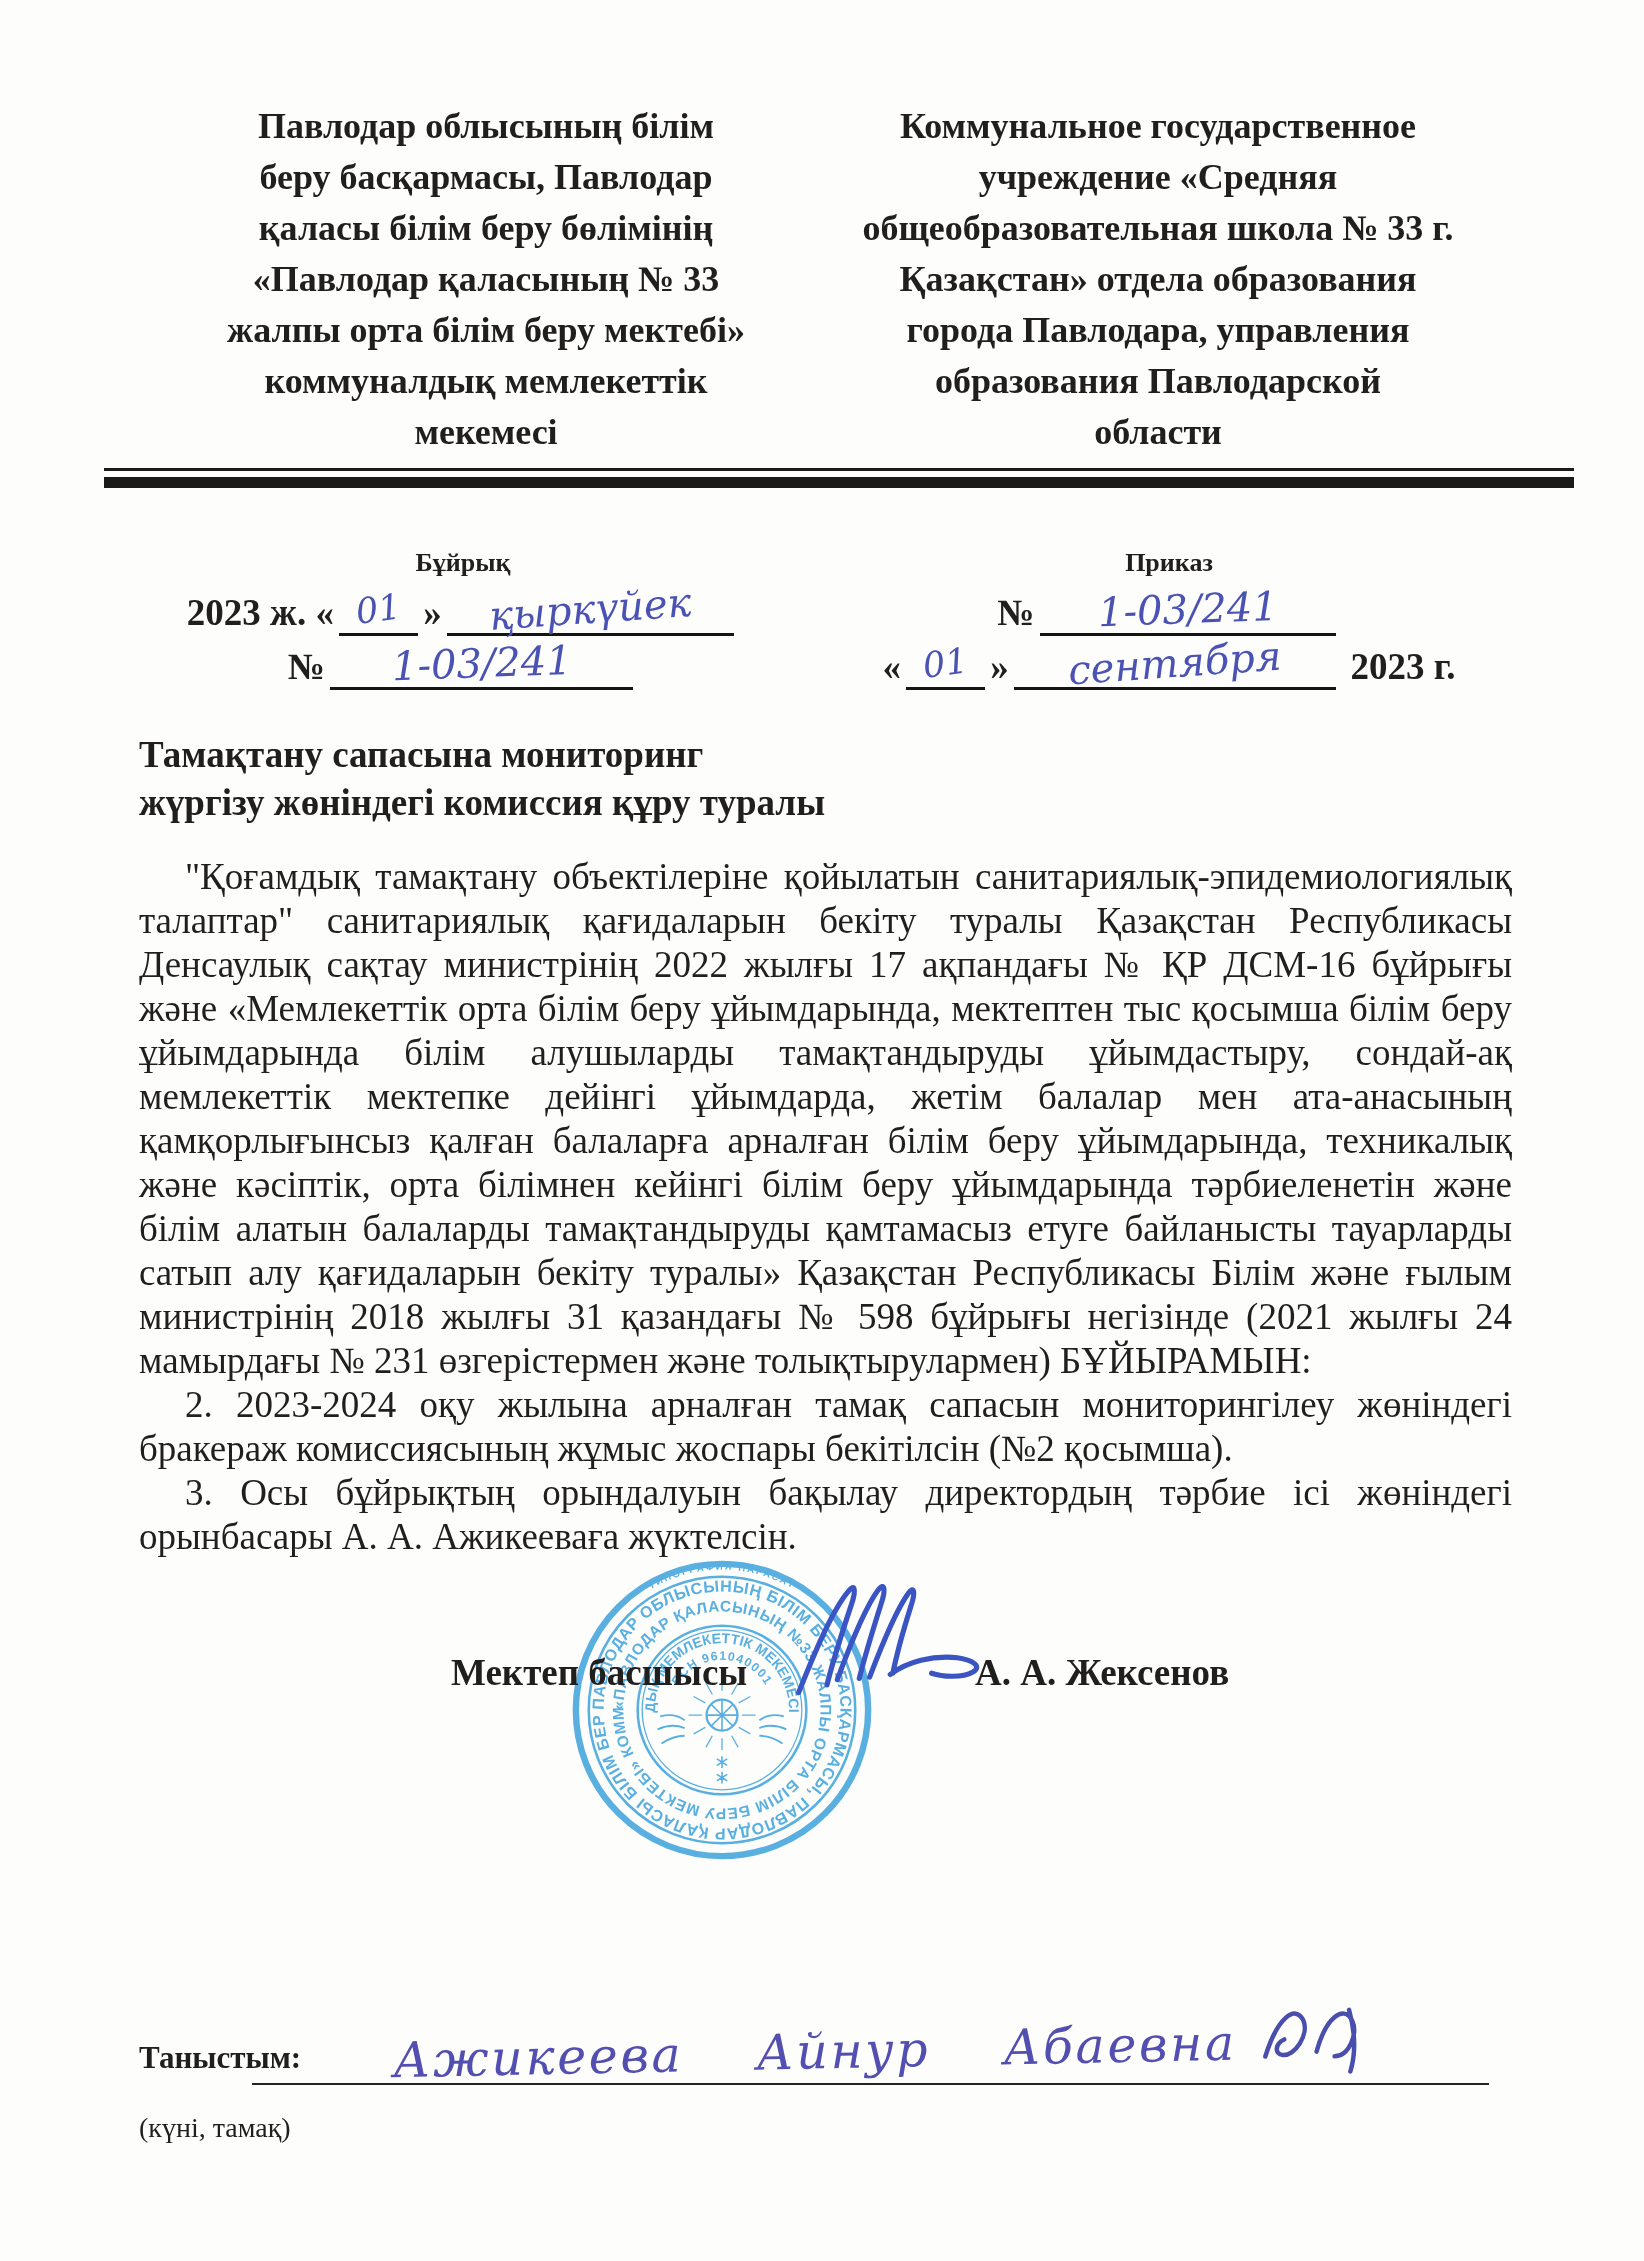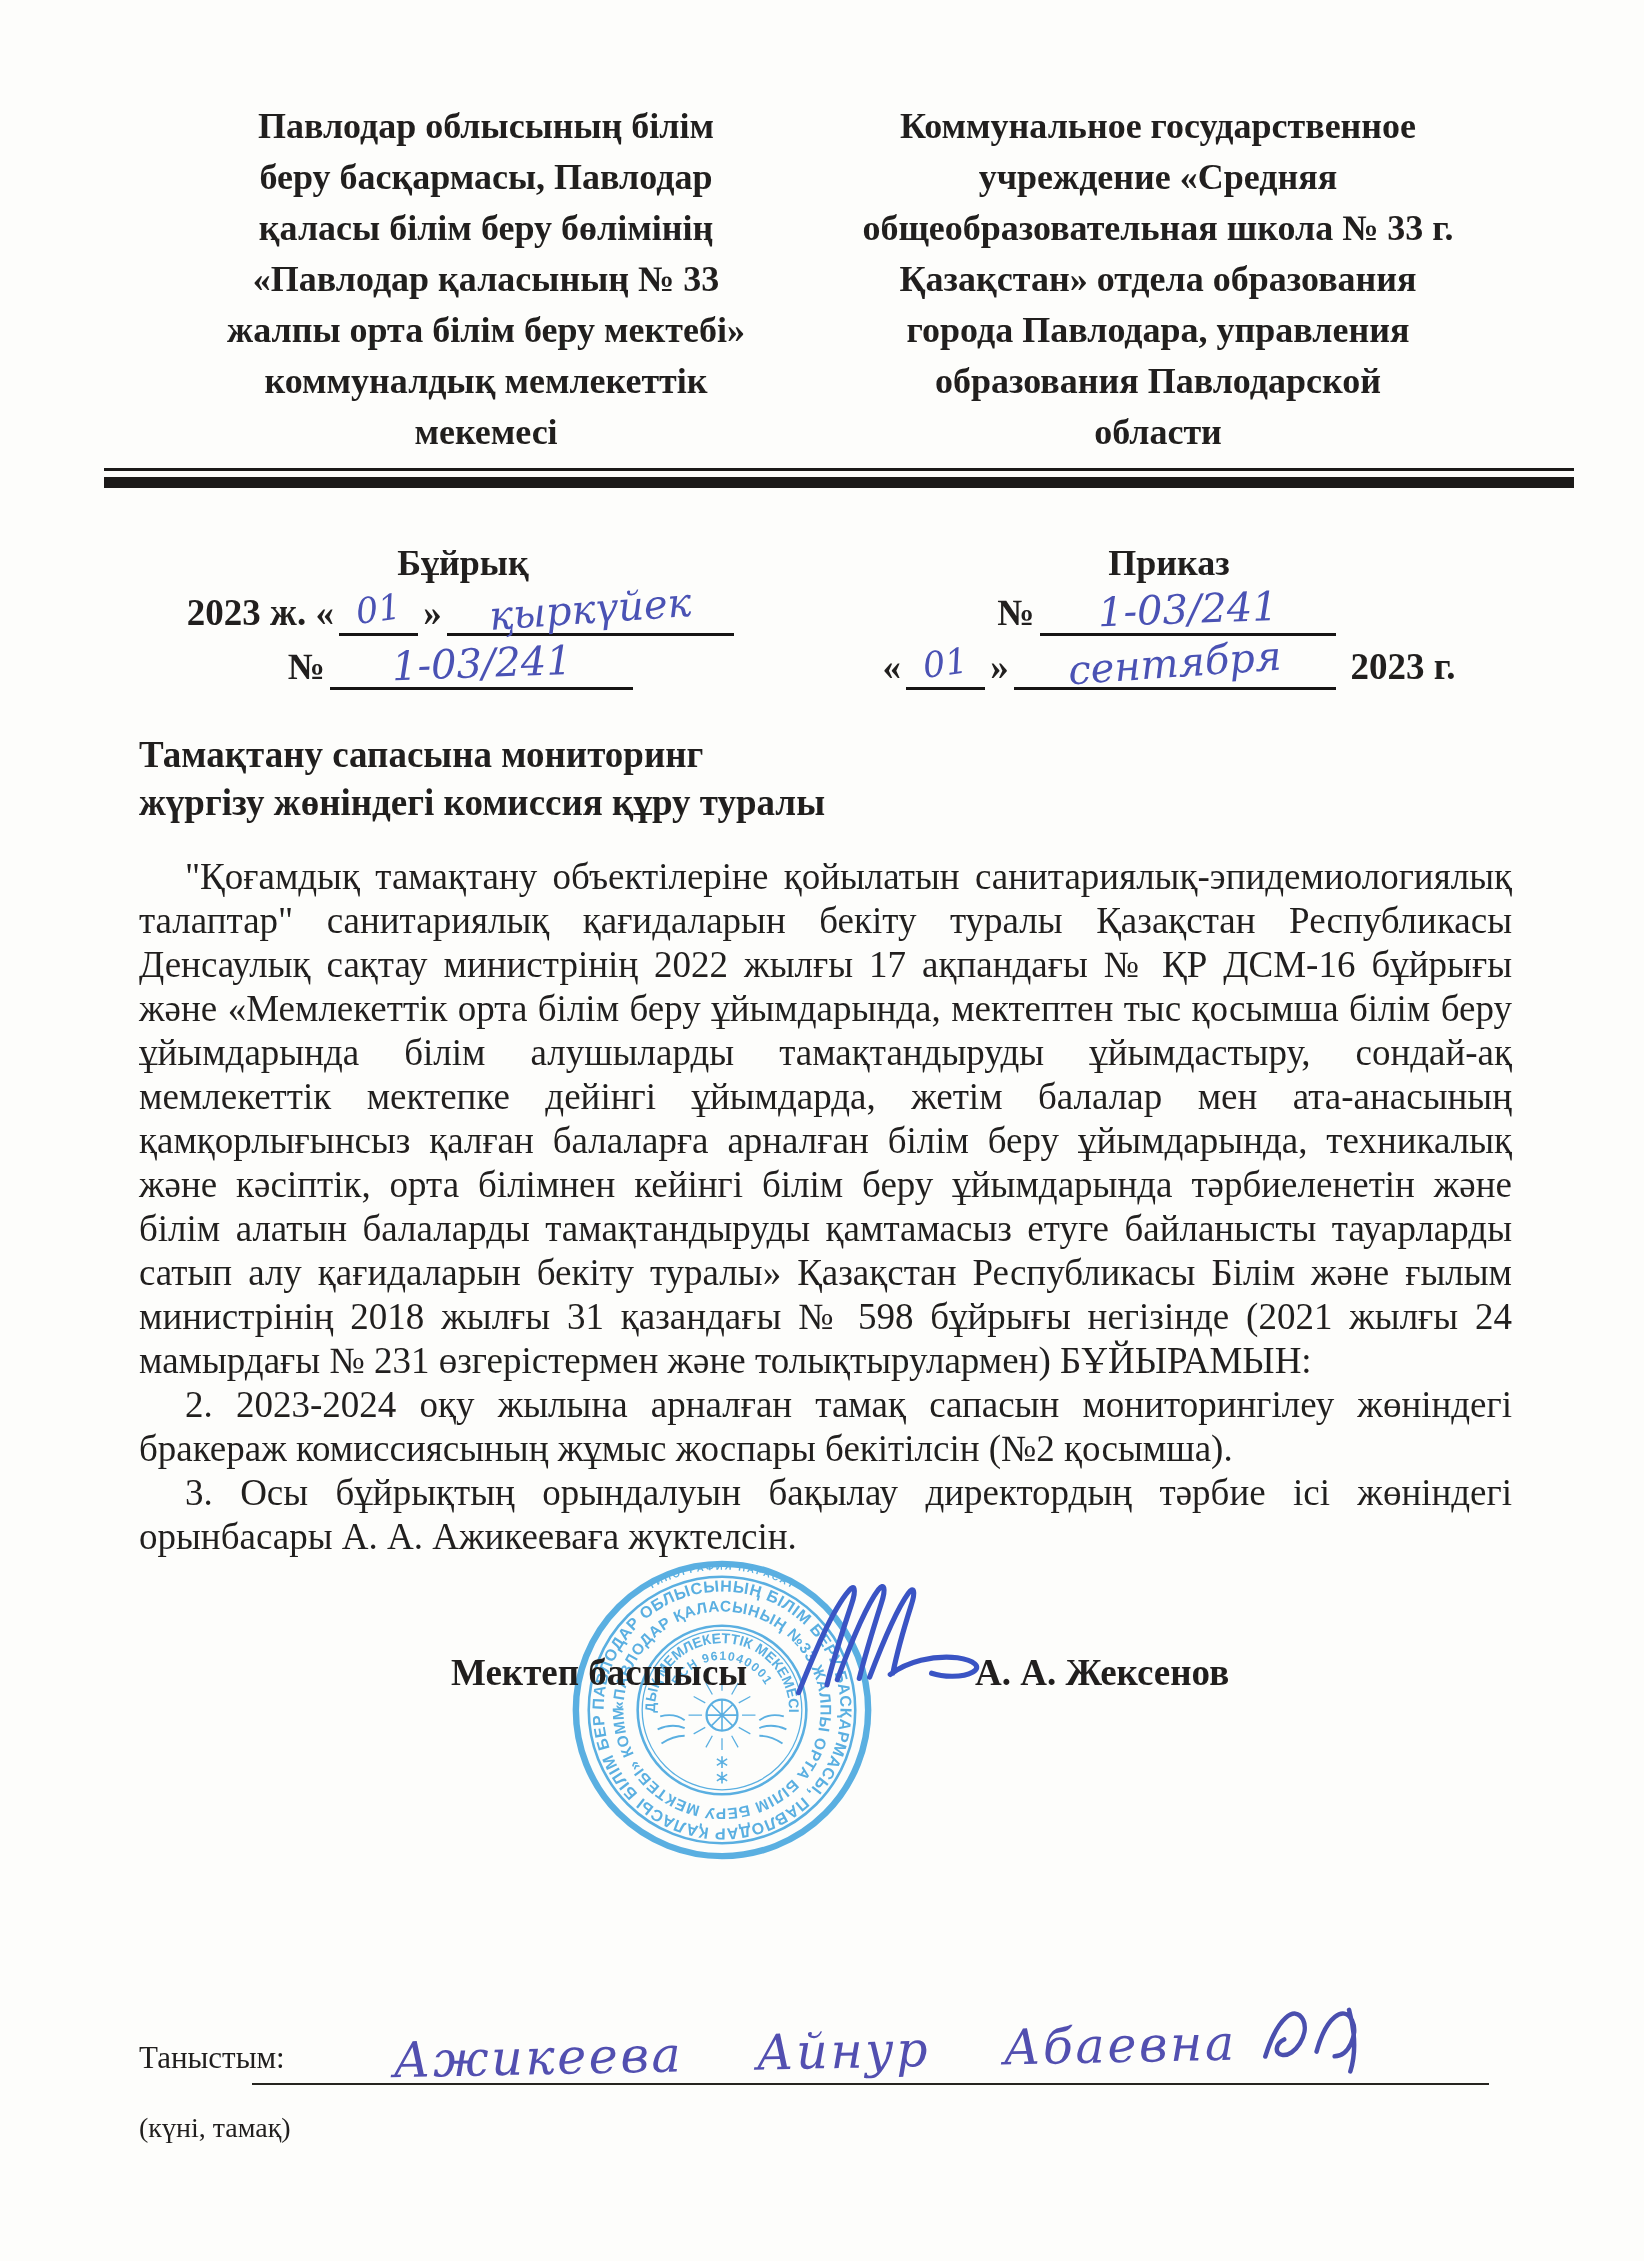--- a/index.html
+++ b/index.html
@@ -13,21 +13,21 @@
   .lh-col{font-weight:bold; font-size:36px; line-height:51px; text-align:center;margin-top:37px;}
   .lh-left{width:536px;}
   .lh-right{width:652px;}
   .divider{margin:10.3px 70px 0 104px; height:5.8px;
     border-top:3.9px solid #1c1a19; border-bottom:11px solid #1c1a19;}
   
   .order-row{display:flex; justify-content:space-between; padding:52px 166px 0 173px;}
   .order-col{text-align:center; font-weight:bold; font-size:37px;}
   .order-col-kk{width:580px;}
   .order-col-ru{width:618px;}
-  .order-title{font-size:36px; line-height:46px;}
+  .order-title{font-size:26px; line-height:46px;}
   .order-line{line-height:54px; white-space:nowrap;}
   .blank{display:inline-block; border-bottom:3.9px solid #171514; text-align:center;
     position:relative; margin:0 5.2px; line-height:1.05; vertical-align:baseline;}
   .blank-day{min-width:79px;}
   .blank-month-kk{min-width:287px;}
   .blank-no-kk{min-width:303px;}
   .blank-no-ru{min-width:296px;}
   .blank-month-ru{min-width:322px;}
   .hand{font-family:"DejaVu Serif",serif; font-style:italic; font-weight:normal;
     color:#4a52b4; display:inline-block;}
@@ -42,21 +42,21 @@
   .resolve{font-weight:normal;}
   
   .sign-area{position:absolute; left:0; top:1543px; width:1644px; height:502px;}
   .sign-role{position:absolute; left:451px; top:108px; font-weight:bold; font-size:37px; white-space:nowrap;}
   .sign-name{position:absolute; left:975px; top:108px; font-weight:bold; font-size:37px; white-space:nowrap;}
   .stamp{position:absolute; left:572px; top:17px; opacity:.88;}
   .signature{position:absolute; left:787px; top:32px;}
   
   .footer{position:absolute; left:139px; top:2022px; width:1373px;}
   .ack-row{position:relative; height:67px;}
-  .ack-label{position:absolute; left:0; top:18px; font-size:31px;}
+  .ack-label{position:absolute; left:0; top:18px; font-size:31px;font-weight:bold;}
   .ack-line{position:absolute; left:113px; right:23px; top:61px; border-bottom:2.6px solid #26241f;}
   .ack-hand{position:absolute; left:254px; top:-14px; font-family:"DejaVu Serif",serif;
     font-style:italic; font-size:49px; color:#524fb0; white-space:nowrap;
     word-spacing:55px; letter-spacing:2.6px; transform:rotate(-1.2deg);}
   .ack-hand svg{vertical-align:-18px; margin-left:19.3px;}
   .ack-note{margin-top:23px; font-size:28px;}
 </style>
 </head>
 <body>
 

